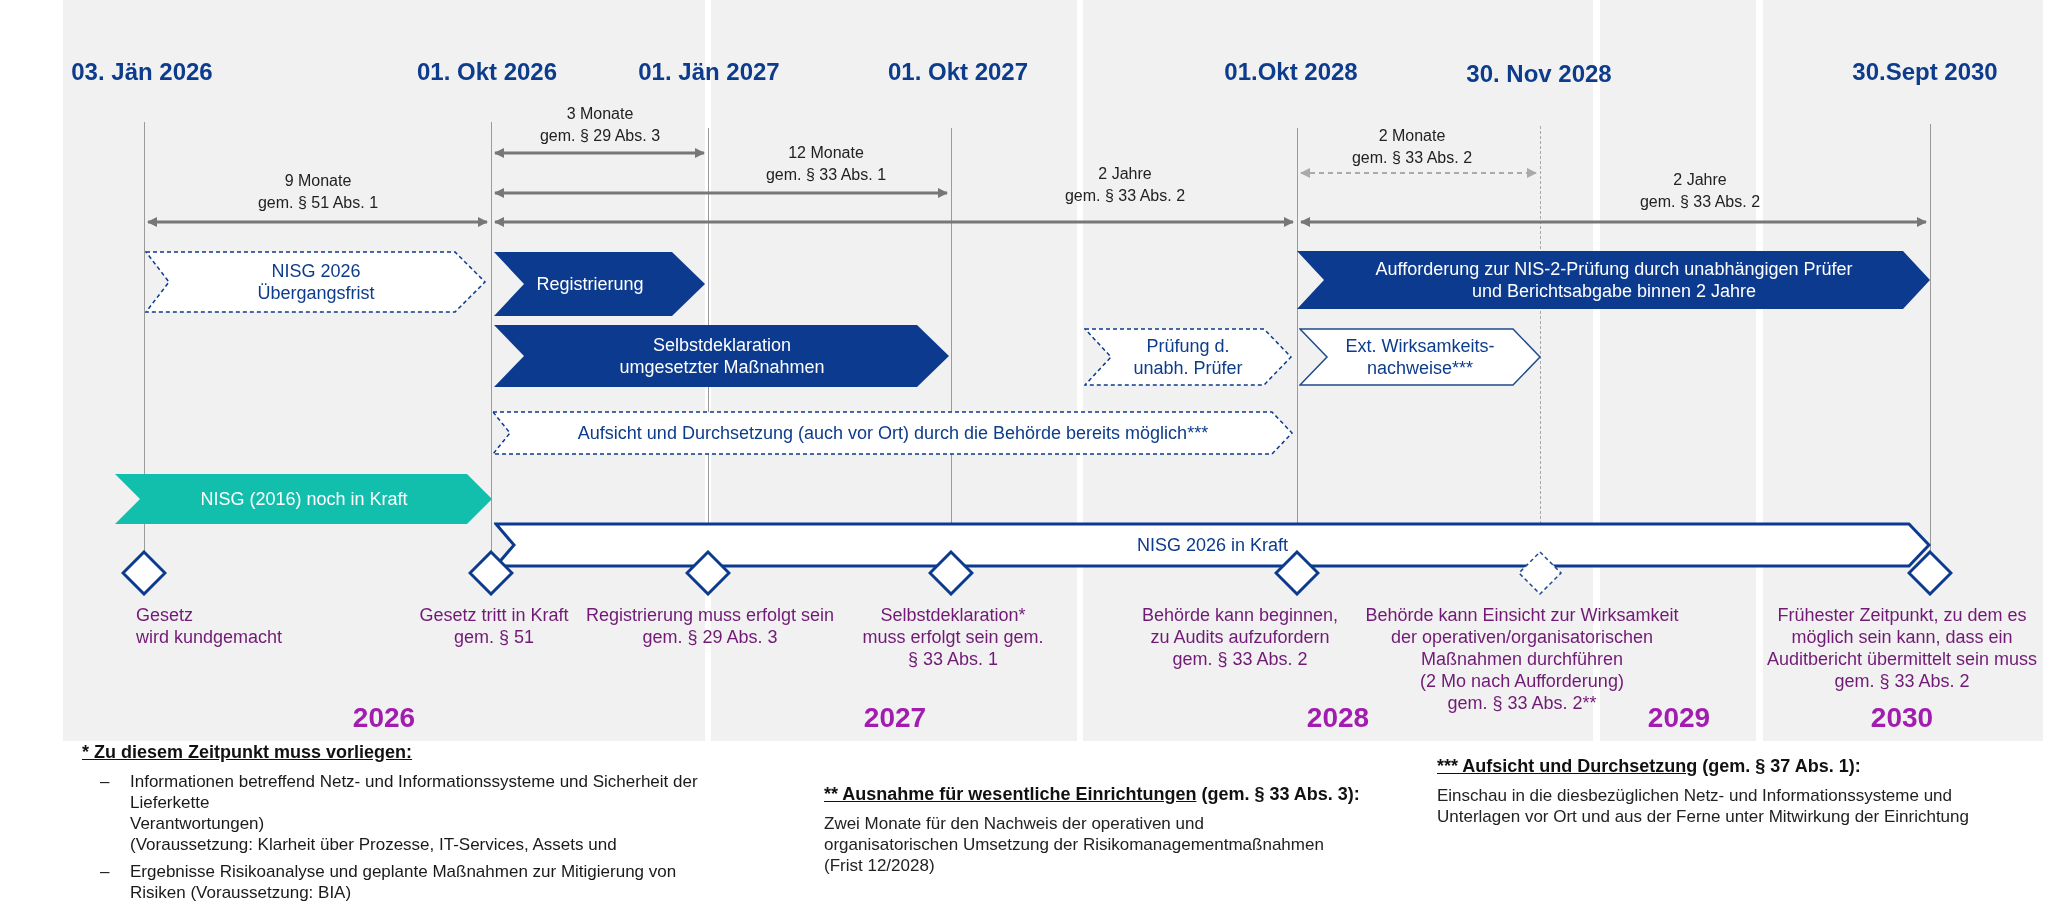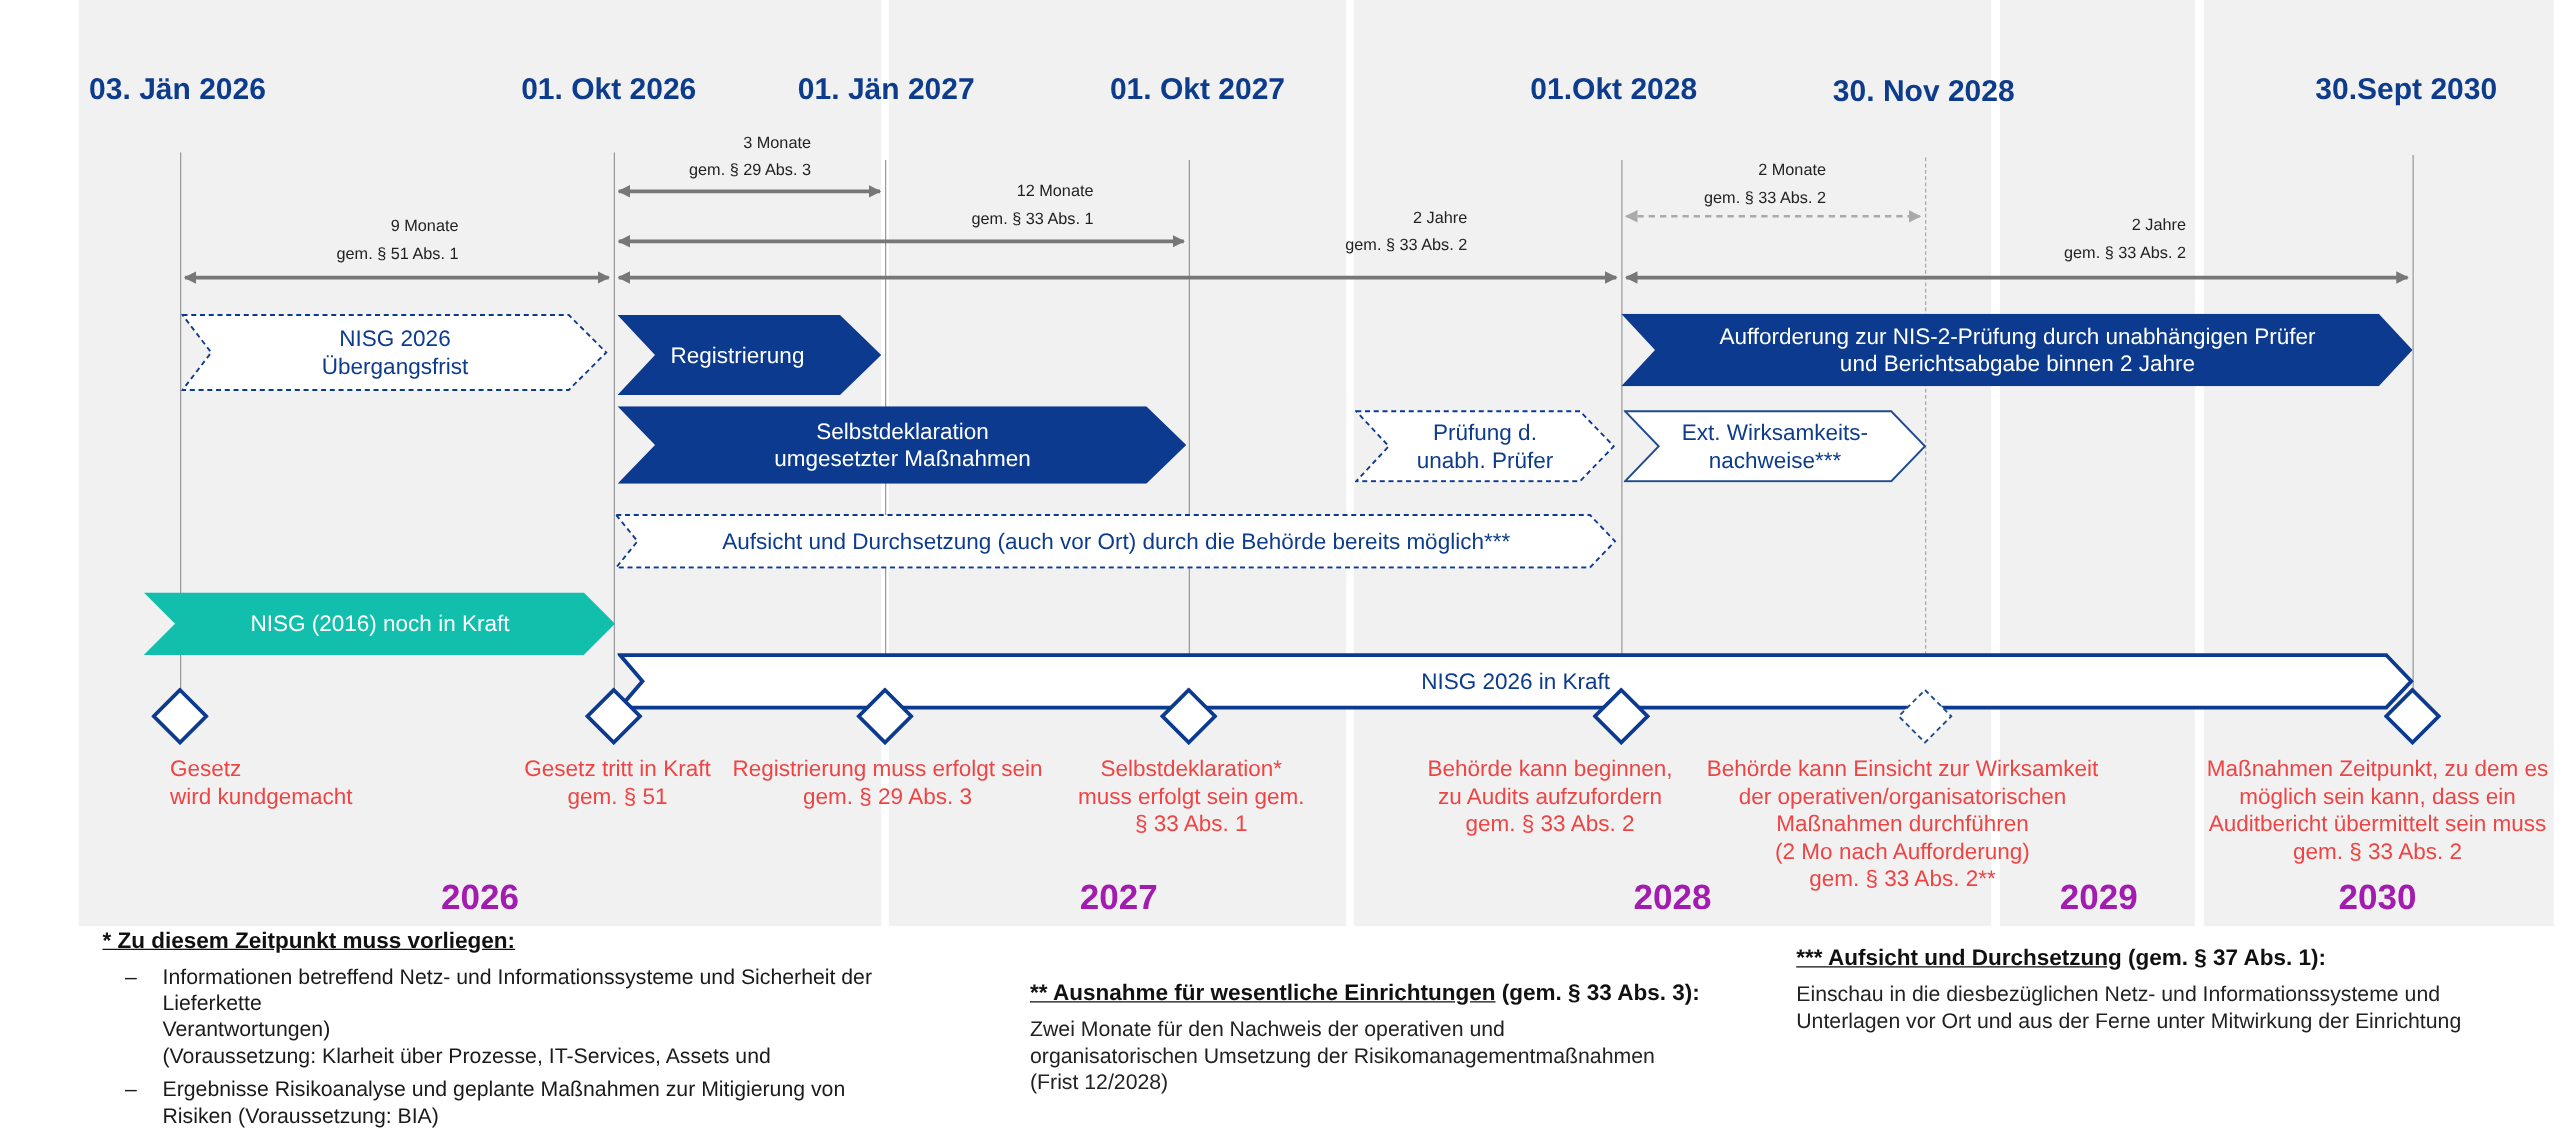--- a/index.html
+++ b/index.html
@@ -2,29 +2,29 @@
 <html><head>
 <meta charset="utf-8">
 <style>
   html,body{margin:0;padding:0;background:#fff;}
   body{width:2048px;height:914px;position:relative;overflow:hidden;font-family:"Liberation Sans",sans-serif;color:#1a1a1a;}
   .abs{position:absolute;}
   .col{position:absolute;top:0;height:741px;background:#f1f1f1;}
   .date{position:absolute;top:58px;font-weight:bold;font-size:24px;color:#0d3c8c;white-space:nowrap;transform:translateX(-50%);}
   .vline{position:absolute;width:0;border-left:1.5px solid #9a9a9a;}
   .vline.dash{border-left:1.5px dashed #a9a9a9;}
-  .span-label{position:absolute;text-align:right;font-size:13px;line-height:22px;color:#222;transform:translateX(-50%);white-space:nowrap;}
+  .span-label{position:absolute;text-align:center;font-size:16px;line-height:22px;color:#222;transform:translateX(-50%);white-space:nowrap;}
   .shape{position:absolute;}
   .shape svg{position:absolute;left:0;top:0;}
   .shape .txt{position:absolute;left:0;top:0;width:100%;height:100%;display:flex;align-items:center;justify-content:center;text-align:center;font-size:18px;line-height:22px;}
   .navy .txt{color:#fff;}
   .outline .txt{color:#0d3c8c;}
   .teal .txt{color:#fff;}
   .diamond{position:absolute;width:46px;height:46px;transform:translate(-50%,-50%);}
-  .ms{position:absolute;top:604px;font-size:18px;line-height:22px;text-align:center;transform:translateX(-50%);white-space:nowrap;color:#ef4444;}
+  .ms{position:absolute;top:604px;font-size:18px;line-height:22px;text-align:center;transform:translateX(-50%);white-space:nowrap;color:#701a75;}
   .year{position:absolute;top:702px;font-weight:bold;font-size:28px;color:#a21caf;transform:translateX(-50%);}
   .fn-title{font-size:18px;font-weight:bold;color:#111;}
   .fn-title u{text-decoration:underline;}
   .fn-body{font-size:17px;line-height:21px;color:#222;}
   .bullet{display:flex;font-size:17px;line-height:21px;margin-top:6px;}
   .bullet .dash{width:48px;flex:none;padding-left:18px;box-sizing:border-box;}
 </style>
 </head>
 <body>
 
@@ -234,21 +234,21 @@
   <div>gem. § 33 Abs. 2</div>
 </div>
 <div class="ms" style="left:1522px;">
   <div>Behörde kann Einsicht zur Wirksamkeit</div>
   <div>der operativen/organisatorischen</div>
   <div>Maßnahmen durchführen</div>
   <div>(2 Mo nach Aufforderung)</div>
   <div>gem. § 33 Abs. 2**</div>
 </div>
 <div class="ms" style="left:1902px;">
-  <div>Maßnahmen Zeitpunkt, zu dem es</div>
+  <div>Frühester Zeitpunkt, zu dem es</div>
   <div>möglich sein kann, dass ein</div>
   <div>Auditbericht übermittelt sein muss</div>
   <div>gem. § 33 Abs. 2</div>
 </div>
 
 <div class="year" style="left:384px;">2026</div>
 <div class="year" style="left:895px;">2027</div>
 <div class="year" style="left:1338px;">2028</div>
 <div class="year" style="left:1679px;">2029</div>
 <div class="year" style="left:1902px;">2030</div>

